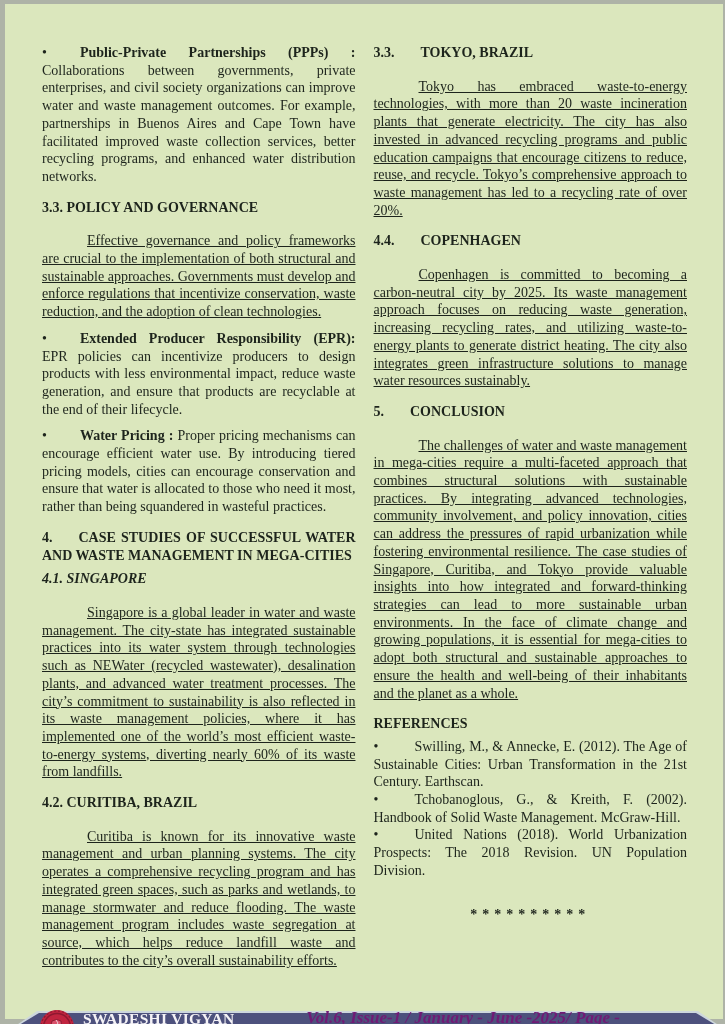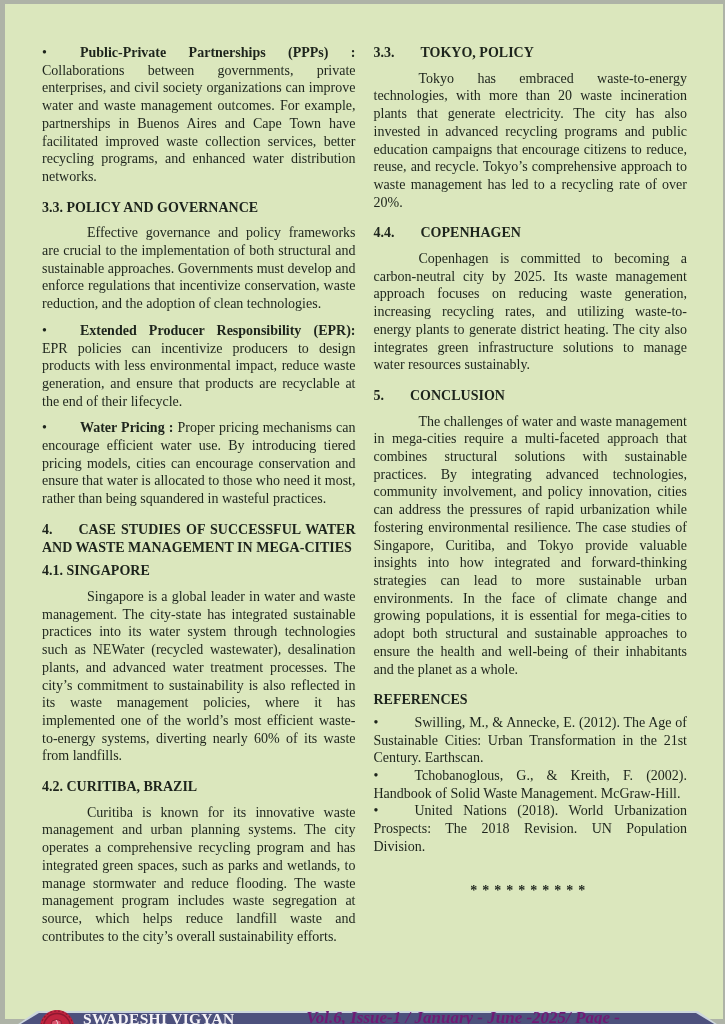--- a/index.html
+++ b/index.html
@@ -21,26 +21,26 @@
     display: flex;
     gap: 18px;
   }
   .col {
     width: 315px;
     font-size: 14px;
     line-height: 17.7px;
     text-align: justify;
     color: var(--text, #1d241c);
   }
-  .para { margin: 8px 0 9px; text-indent: 45px; }
+  .para { margin: 16px 0 9px; text-indent: 45px; text-decoration: underline; }
   .bullet { margin: 0 0 9px; }
   .bullet .tab { display: inline-block; width: 33px; }
   .lead { font-weight: bold; }
   .h { font-weight: bold; margin: 13px 0 5px; }
-  .h.tight { margin: 6px 0 5px; }
+  .h.tight { margin: 6px 0 5px; font-style: italic; }
   .h .htab { display: inline-block; width: 26px; }
   .ref { margin: 0; }
   .ref .tab { display: inline-block; width: 36px; }
   .stars {
     text-align: center;
     font-weight: bold;
     letter-spacing: 5px;
     margin-top: 26px;
     text-indent: 0;
   }
@@ -105,21 +105,21 @@
 
       <p class="h"><span>4.</span><span class="htab"></span><span>CASE STUDIES OF SUCCESSFUL WATER AND WASTE MANAGEMENT IN MEGA-CITIES</span></p>
       <p class="h tight">4.1. SINGAPORE</p>
       <p class="para">Singapore is a global leader in water and waste management. The city-state has integrated sustainable practices into its water system through technologies such as NEWater (recycled wastewater), desalination plants, and advanced water treatment processes. The city’s commitment to sustainability is also reflected in its waste management policies, where it has implemented one of the world’s most efficient waste-to-energy systems, diverting nearly 60% of its waste from landfills.</p>
 
       <p class="h">4.2. CURITIBA, BRAZIL</p>
       <p class="para">Curitiba is known for its innovative waste management and urban planning systems. The city operates a comprehensive recycling program and has integrated green spaces, such as parks and wetlands, to manage stormwater and reduce flooding. The waste management program includes waste segregation at source, which helps reduce landfill waste and contributes to the city’s overall sustainability efforts.</p>
     </div>
 
     <div class="col">
-      <p class="h" style="margin-top:0"><span>3.3.</span><span class="htab"></span><span>TOKYO, POLICY</span></p>
+      <p class="h" style="margin-top:0"><span>3.3.</span><span class="htab"></span><span>TOKYO, BRAZIL</span></p>
       <p class="para">Tokyo has embraced waste-to-energy technologies, with more than 20 waste incineration plants that generate electricity. The city has also invested in advanced recycling programs and public education campaigns that encourage citizens to reduce, reuse, and recycle. Tokyo’s comprehensive approach to waste management has led to a recycling rate of over 20%.</p>
 
       <p class="h"><span>4.4.</span><span class="htab"></span><span>COPENHAGEN</span></p>
       <p class="para">Copenhagen is committed to becoming a carbon-neutral city by 2025. Its waste management approach focuses on reducing waste generation, increasing recycling rates, and utilizing waste-to-energy plants to generate district heating. The city also integrates green infrastructure solutions to manage water resources sustainably.</p>
 
       <p class="h"><span>5.</span><span class="htab"></span><span>CONCLUSION</span></p>
       <p class="para">The challenges of water and waste management in mega-cities require a multi-faceted approach that combines structural solutions with sustainable practices. By integrating advanced technologies, community involvement, and policy innovation, cities can address the pressures of rapid urbanization while fostering environmental resilience. The case studies of Singapore, Curitiba, and Tokyo provide valuable insights into how integrated and forward-thinking strategies can lead to more sustainable urban environments. In the face of climate change and growing populations, it is essential for mega-cities to adopt both structural and sustainable approaches to ensure the health and well-being of their inhabitants and the planet as a whole.</p>
 
       <p class="h">REFERENCES</p>
       <p class="bullet ref"><span>•</span><span class="tab"></span><span>Swilling, M., &amp; Annecke, E. (2012). The Age of Sustainable Cities: Urban Transformation in the 21st Century. Earthscan.</span></p>

